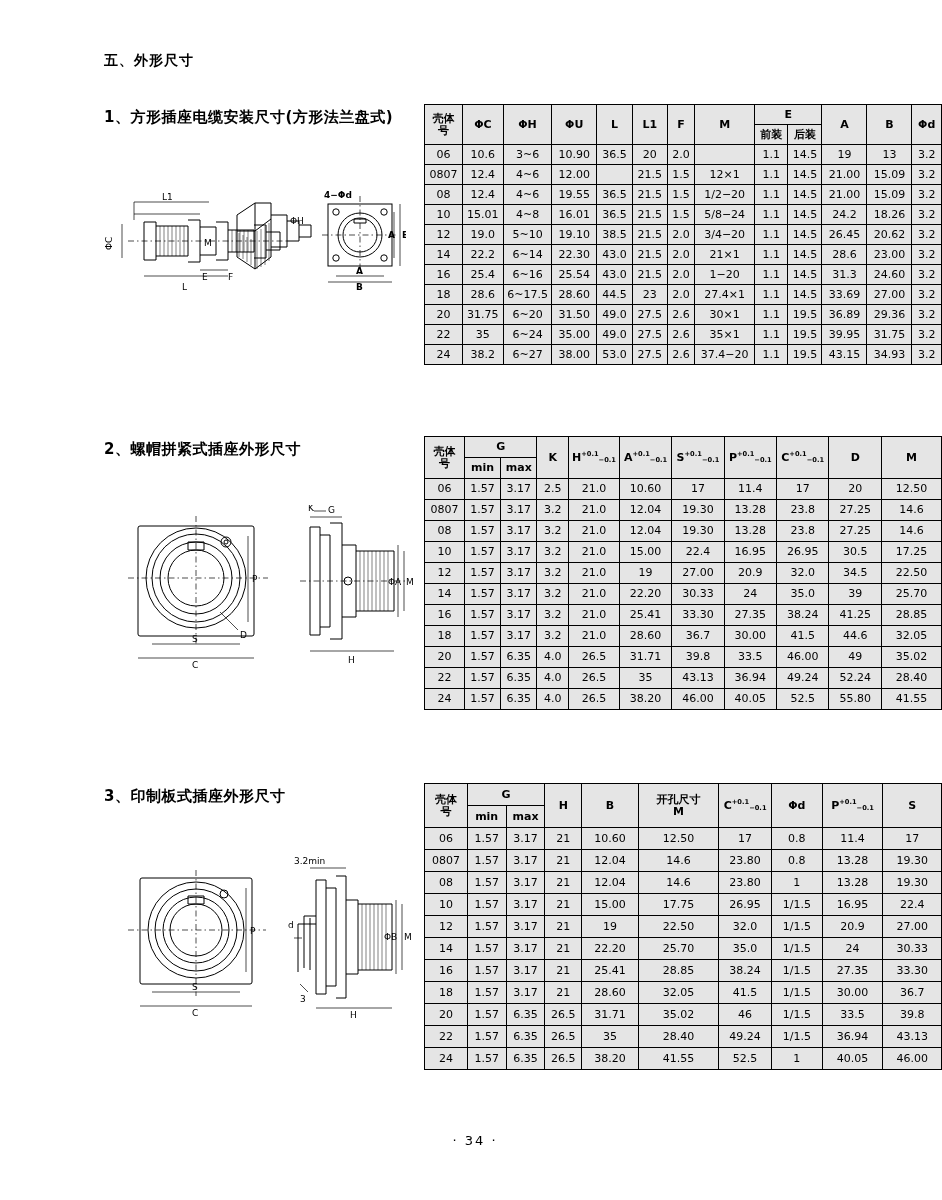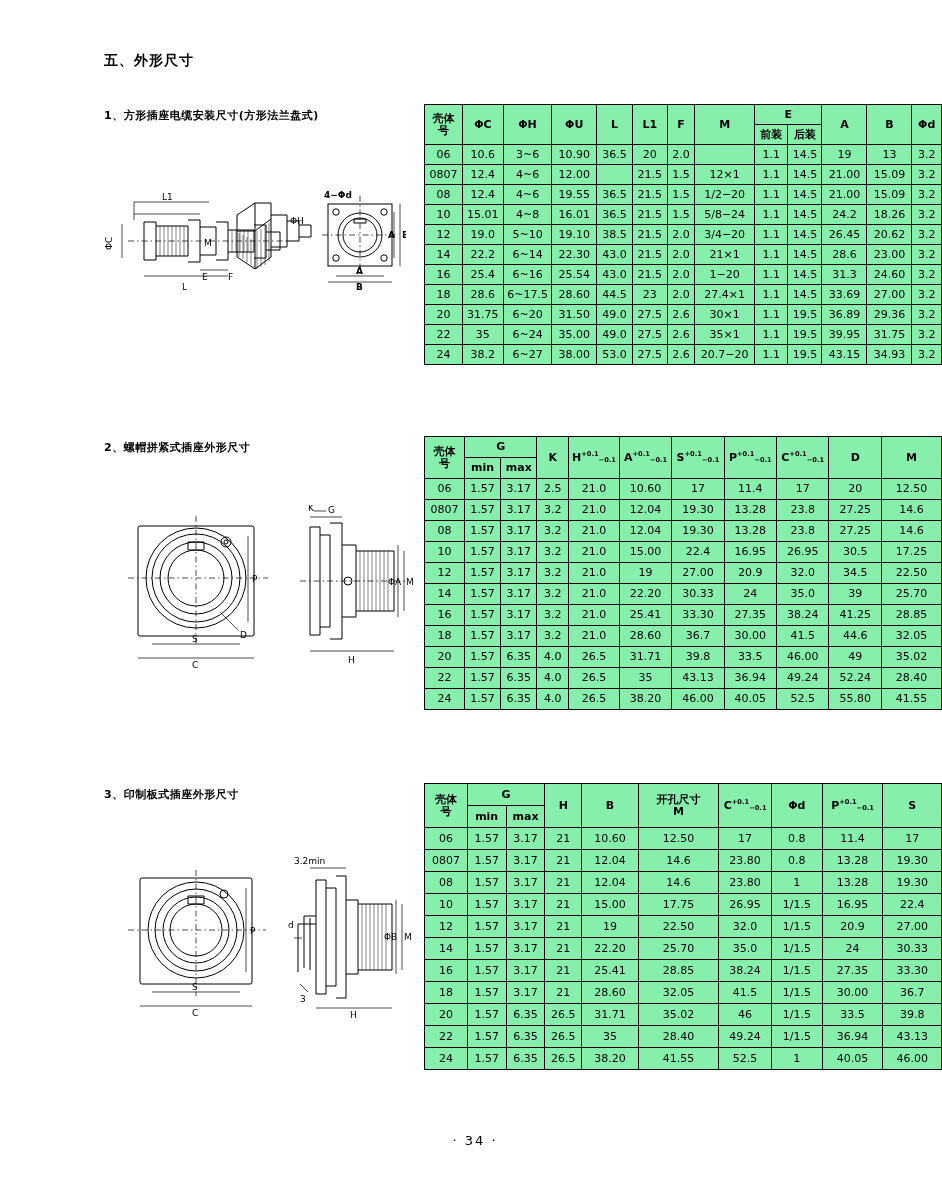--- a/index.html
+++ b/index.html
@@ -7,28 +7,28 @@
     width:942px;height:1200px;position:relative;overflow:hidden;
     font-family:"DejaVu Sans","Liberation Sans",sans-serif;
     color:#000;
   }
   .page{position:relative;width:942px;height:1200px;}
 
   .sec-title{
     position:absolute;left:104px;top:52px;font-size:14px;font-weight:bold;letter-spacing:1px;
   }
 
-  .sub-title{position:absolute;font-size:11px;font-weight:bold;letter-spacing:0.5px;}
+  .sub-title{position:absolute;font-size:15px;font-weight:bold;letter-spacing:0.5px;}
   #sub1{left:104px;top:108px;}
   #sub2{left:104px;top:440px;}
   #sub3{left:104px;top:787px;}
 
   
   table.dim{
-    position:absolute;border-collapse:collapse;background:#86efac;
+    position:absolute;border-collapse:collapse;background:#e5e5e5;
     font-size:11px;
   }
   table.dim th, table.dim td{
     border:1px solid #000;text-align:center;vertical-align:middle;
     padding:0 2px;line-height:1.05;white-space:nowrap;
   }
   table.dim th{font-weight:bold;}
   table.dim td{font-weight:normal;}
 
   #t1{left:424px;top:104px;}
@@ -311,21 +311,21 @@
           <td>3.2</td>
         </tr>
         <tr>
           <td>24</td>
           <td>38.2</td>
           <td>6~27</td>
           <td>38.00</td>
           <td>53.0</td>
           <td>27.5</td>
           <td>2.6</td>
-          <td>20.7−20</td>
+          <td>37.4−20</td>
           <td>1.1</td>
           <td>19.5</td>
           <td>43.15</td>
           <td>34.93</td>
           <td>3.2</td>
         </tr>
       </tbody>
   </table>
 
   <div class="sub-title" id="sub2">2、螺帽拼紧式插座外形尺寸</div>

